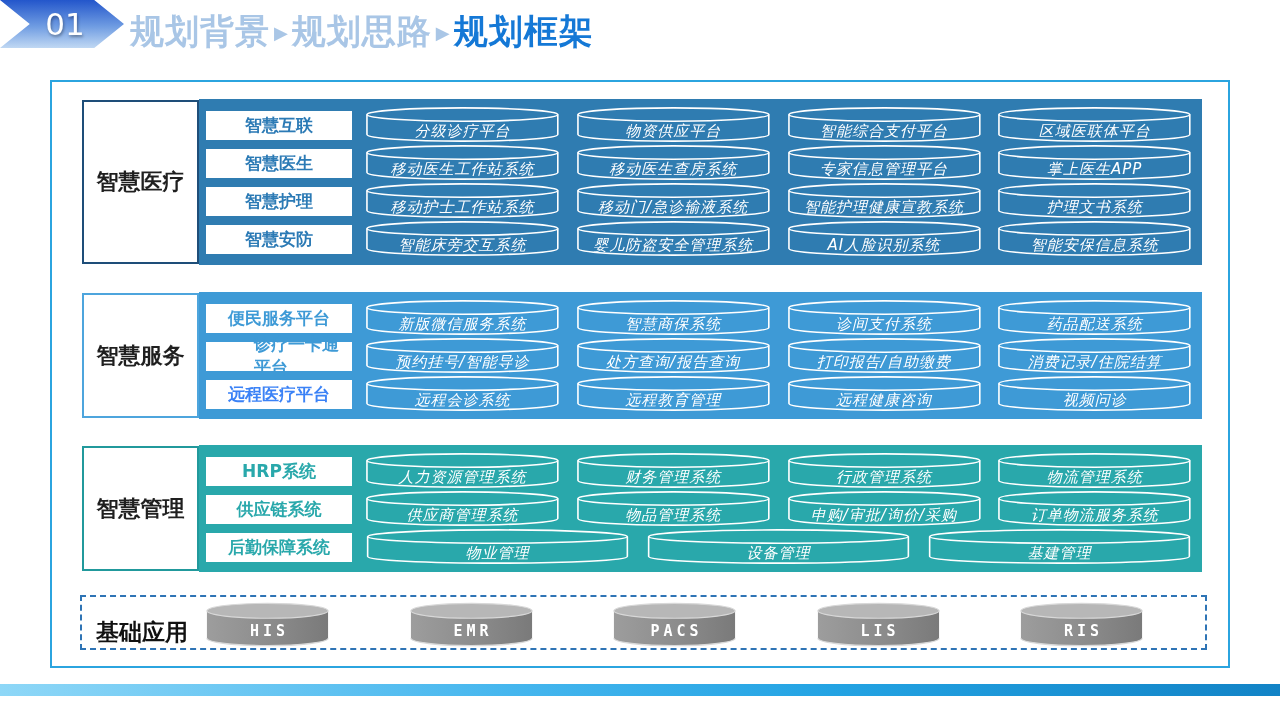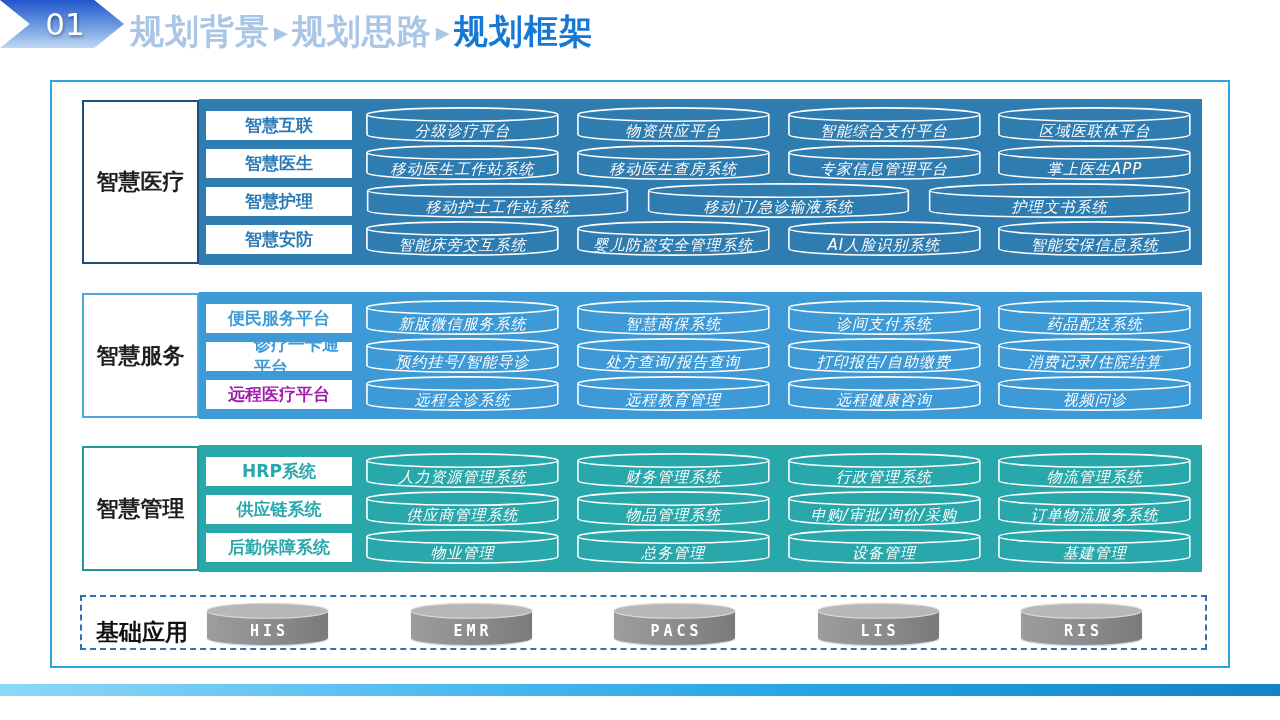--- a/index.html
+++ b/index.html
@@ -163,20 +163,27 @@
                   <path d="M2,9 L2,30 A98,7 0 0 0 198,30 L198,9" fill="none" stroke="#ffffff" stroke-width="1.6" vector-effect="non-scaling-stroke"></path>
                   <ellipse cx="100" cy="9" rx="98" ry="7" fill="none" stroke="#ffffff" stroke-width="1.6" vector-effect="non-scaling-stroke"></ellipse>
                 </svg>
                 <div class="cyl-text">移动门/急诊输液系统</div>
               </div>
               <div class="cyl">
                 <svg class="cyl-svg" viewBox="0 0 200 40" preserveAspectRatio="none">
                   <path d="M2,9 L2,30 A98,7 0 0 0 198,30 L198,9" fill="none" stroke="#ffffff" stroke-width="1.6" vector-effect="non-scaling-stroke"></path>
                   <ellipse cx="100" cy="9" rx="98" ry="7" fill="none" stroke="#ffffff" stroke-width="1.6" vector-effect="non-scaling-stroke"></ellipse>
                 </svg>
+                <div class="cyl-text">智能护理健康宣教系统</div>
+              </div>
+              <div class="cyl">
+                <svg class="cyl-svg" viewBox="0 0 200 40" preserveAspectRatio="none">
+                  <path d="M2,9 L2,30 A98,7 0 0 0 198,30 L198,9" fill="none" stroke="#ffffff" stroke-width="1.6" vector-effect="non-scaling-stroke"></path>
+                  <ellipse cx="100" cy="9" rx="98" ry="7" fill="none" stroke="#ffffff" stroke-width="1.6" vector-effect="non-scaling-stroke"></ellipse>
+                </svg>
                 <div class="cyl-text">护理文书系统</div>
               </div>
             </div>
           </div>
           <div class="panel-row">
             <div class="row-label" style="color: rgb(43, 122, 181);">智慧安防</div>
             <div class="cyls">
               <div class="cyl">
                 <svg class="cyl-svg" viewBox="0 0 200 40" preserveAspectRatio="none">
                   <path d="M2,9 L2,30 A98,7 0 0 0 198,30 L198,9" fill="none" stroke="#ffffff" stroke-width="1.6" vector-effect="non-scaling-stroke"></path>
@@ -275,21 +282,21 @@
               <div class="cyl">
                 <svg class="cyl-svg" viewBox="0 0 200 40" preserveAspectRatio="none">
                   <path d="M2,9 L2,30 A98,7 0 0 0 198,30 L198,9" fill="none" stroke="#ffffff" stroke-width="1.6" vector-effect="non-scaling-stroke"></path>
                   <ellipse cx="100" cy="9" rx="98" ry="7" fill="none" stroke="#ffffff" stroke-width="1.6" vector-effect="non-scaling-stroke"></ellipse>
                 </svg>
                 <div class="cyl-text">消费记录/住院结算</div>
               </div>
             </div>
           </div>
           <div class="panel-row">
-            <div class="row-label" style="color: #a21caf;">远程医疗平台</div>
+            <div class="row-label" style="color: #3b82f6;">远程医疗平台</div>
             <div class="cyls">
               <div class="cyl">
                 <svg class="cyl-svg" viewBox="0 0 200 40" preserveAspectRatio="none">
                   <path d="M2,9 L2,30 A98,7 0 0 0 198,30 L198,9" fill="none" stroke="#ffffff" stroke-width="1.6" vector-effect="non-scaling-stroke"></path>
                   <ellipse cx="100" cy="9" rx="98" ry="7" fill="none" stroke="#ffffff" stroke-width="1.6" vector-effect="non-scaling-stroke"></ellipse>
                 </svg>
                 <div class="cyl-text">远程会诊系统</div>
               </div>
               <div class="cyl">
                 <svg class="cyl-svg" viewBox="0 0 200 40" preserveAspectRatio="none">
@@ -390,27 +397,20 @@
           </div>
           <div class="panel-row">
             <div class="row-label" style="color: rgb(41, 168, 171);">后勤保障系统</div>
             <div class="cyls">
               <div class="cyl">
                 <svg class="cyl-svg" viewBox="0 0 200 40" preserveAspectRatio="none">
                   <path d="M2,9 L2,30 A98,7 0 0 0 198,30 L198,9" fill="none" stroke="#ffffff" stroke-width="1.6" vector-effect="non-scaling-stroke"></path>
                   <ellipse cx="100" cy="9" rx="98" ry="7" fill="none" stroke="#ffffff" stroke-width="1.6" vector-effect="non-scaling-stroke"></ellipse>
                 </svg>
                 <div class="cyl-text">物业管理</div>
-              </div>
-              <div class="cyl">
-                <svg class="cyl-svg" viewBox="0 0 200 40" preserveAspectRatio="none">
-                  <path d="M2,9 L2,30 A98,7 0 0 0 198,30 L198,9" fill="none" stroke="#ffffff" stroke-width="1.6" vector-effect="non-scaling-stroke"></path>
-                  <ellipse cx="100" cy="9" rx="98" ry="7" fill="none" stroke="#ffffff" stroke-width="1.6" vector-effect="non-scaling-stroke"></ellipse>
-                </svg>
-                <div class="cyl-text">总务管理</div>
               </div>
               <div class="cyl">
                 <svg class="cyl-svg" viewBox="0 0 200 40" preserveAspectRatio="none">
                   <path d="M2,9 L2,30 A98,7 0 0 0 198,30 L198,9" fill="none" stroke="#ffffff" stroke-width="1.6" vector-effect="non-scaling-stroke"></path>
                   <ellipse cx="100" cy="9" rx="98" ry="7" fill="none" stroke="#ffffff" stroke-width="1.6" vector-effect="non-scaling-stroke"></ellipse>
                 </svg>
                 <div class="cyl-text">设备管理</div>
               </div>
               <div class="cyl">
                 <svg class="cyl-svg" viewBox="0 0 200 40" preserveAspectRatio="none">

